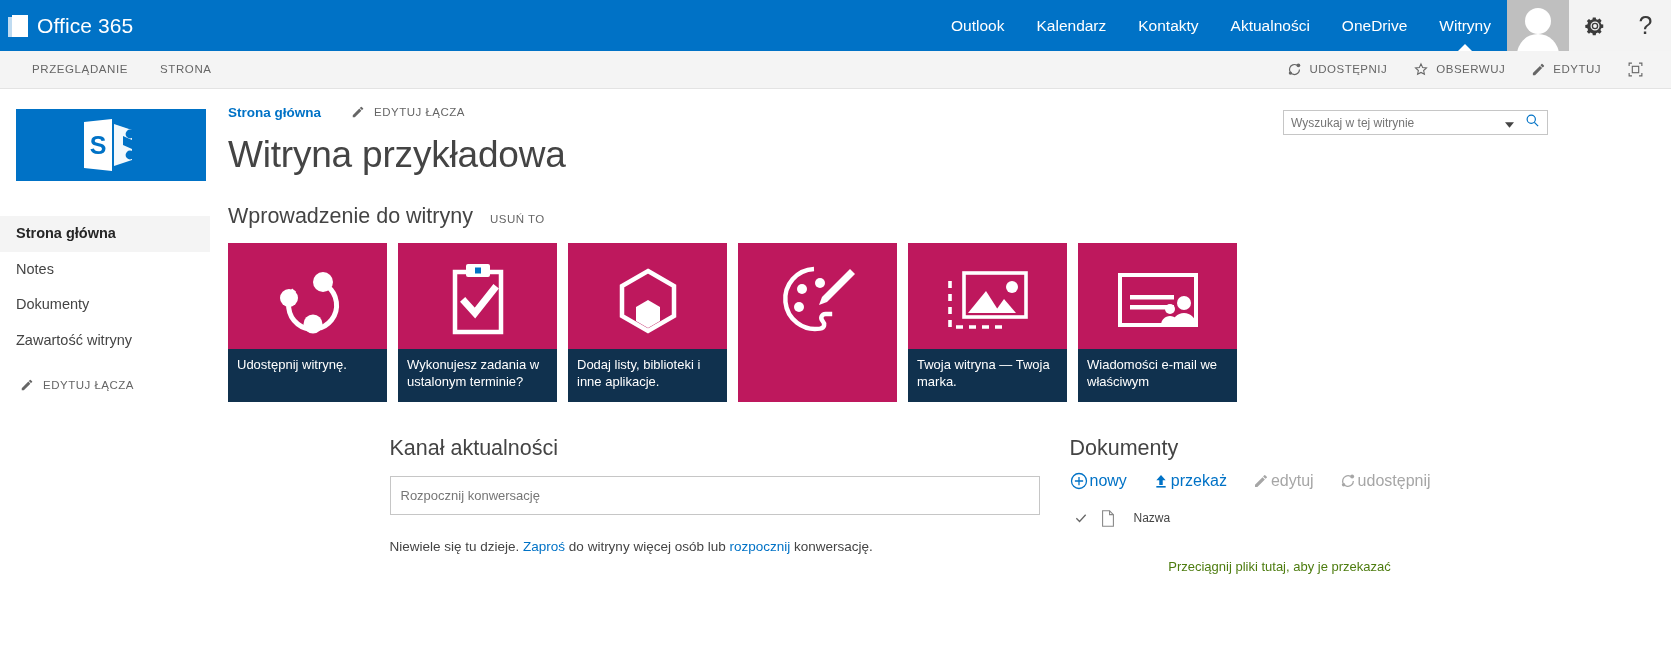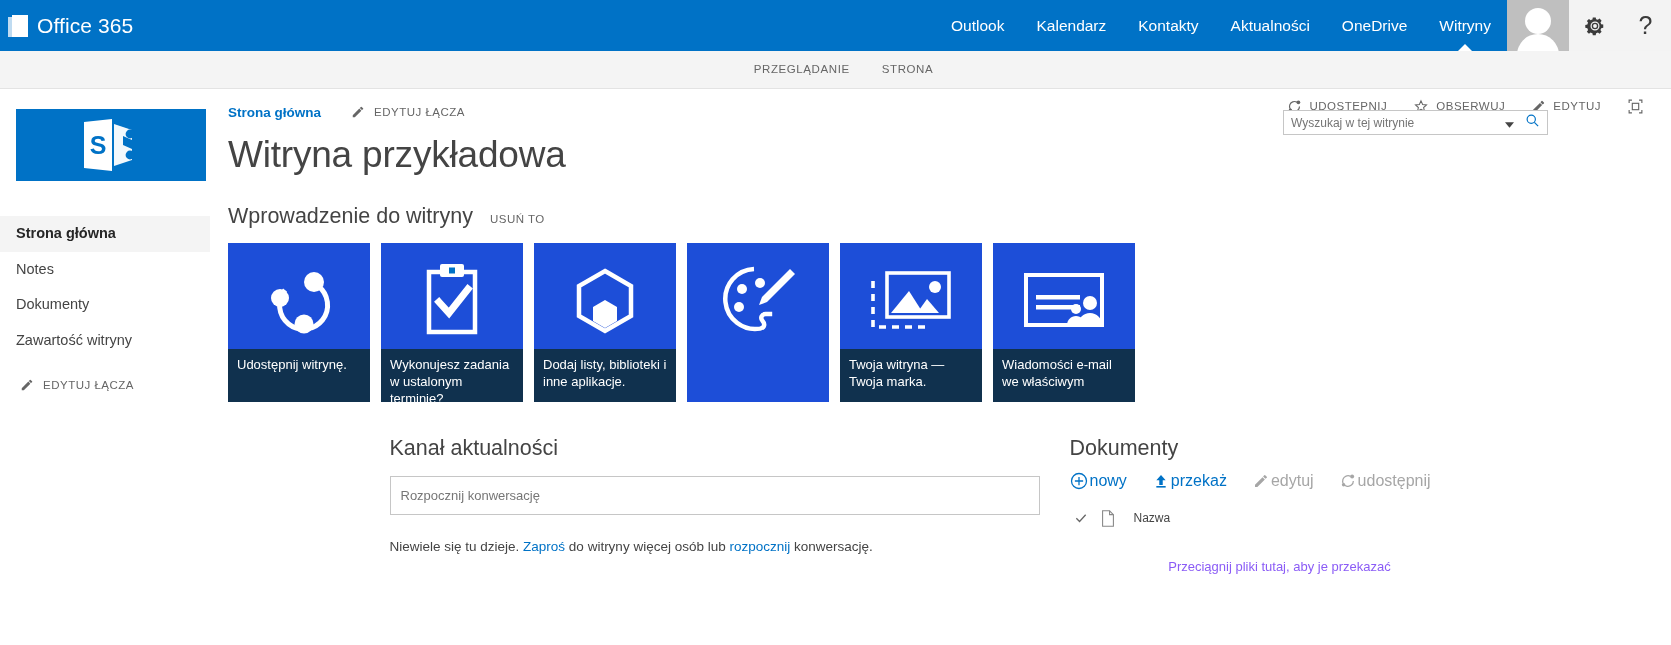--- a/index.html
+++ b/index.html
@@ -124,21 +124,20 @@
   }
 
   
   #ribbon {
     height: 38px;
     background: #f4f4f4;
     border-bottom: 1px solid #e3e3e3;
     display: flex;
     align-items: center;
     position: relative;
-    flex-direction: column;
   }
   #ribbon-tabs { display: flex; align-items: center; padding-left: 16px; gap: 0; }
   .ribbon-tab {
     font-size: 11.5px;
     color: #666666;
     letter-spacing: .6px;
     padding: 0 16px;
     line-height: 37px;
     cursor: pointer;
   }
@@ -283,23 +282,23 @@
     cursor: pointer;
   }
 
   
   #tiles {
     display: flex;
     gap: 11px;
     margin-top: 14px;
   }
   .tile {
-    width: 142px;
+    width: 159px;
     height: 159px;
-    background: #1d4ed8;
+    background: #be185d;
     position: relative;
     cursor: pointer;
     overflow: hidden;
     flex: none;
   }
   .tile .icon-wrap {
     position: absolute;
     left: 0; right: 0; top: 10px;
     height: 96px;
     display: flex;
@@ -381,21 +380,21 @@
     padding-left: 4px;
   }
   #doc-header-row .col-name {
     font-size: 12px;
     color: #444444;
     margin-left: 6px;
   }
   #doc-drop-hint {
     margin-top: 32px;
     font-size: 13px;
-    color: #8b5cf6;
+    color: #4d7c0f;
     text-align: center;
     padding-right: 20px;
   }
 </style>
 </head>
 <body>
 
 <div id="suite-bar">
   <div id="suite-logo">
     <span class="o365-tile">

